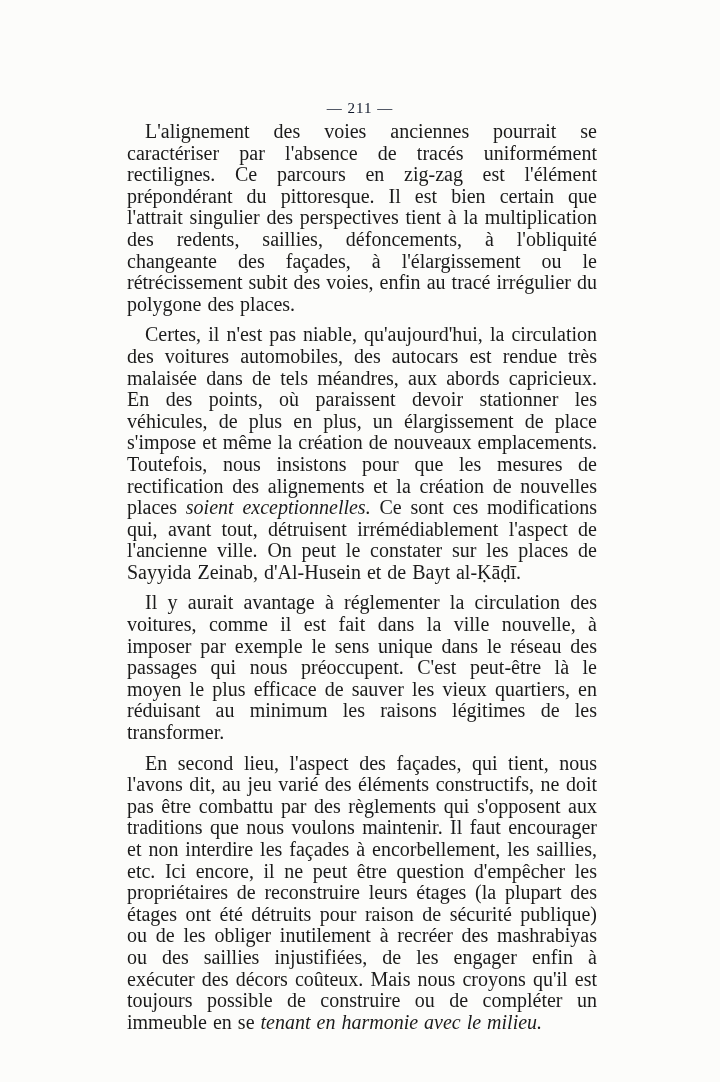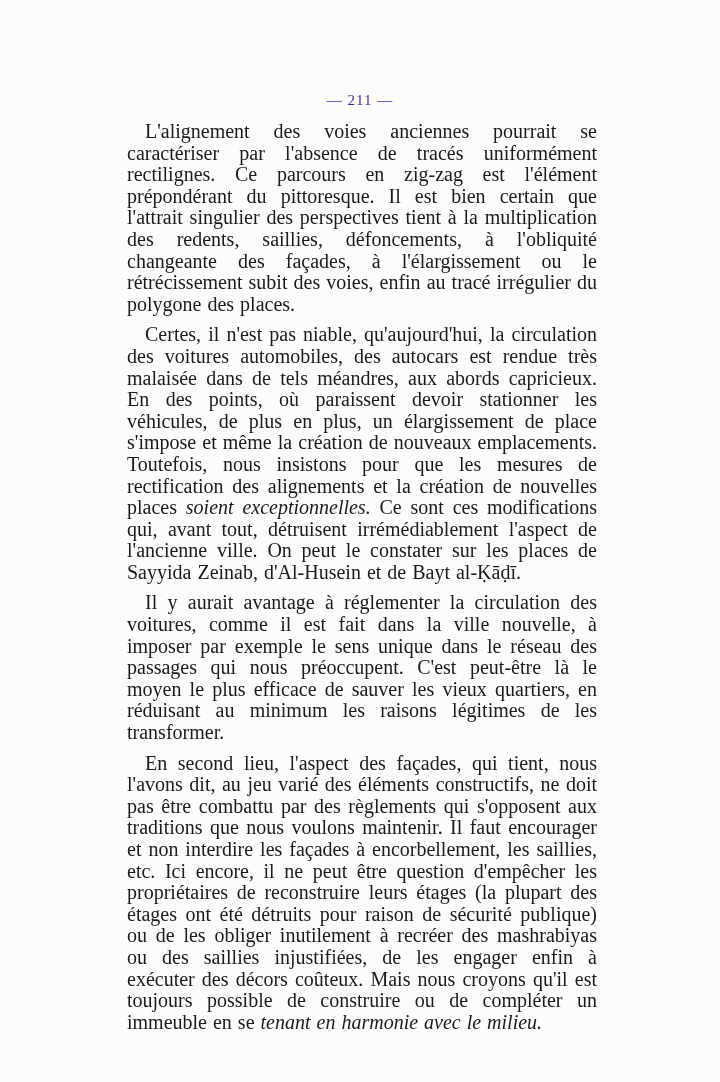--- a/index.html
+++ b/index.html
@@ -12,27 +12,27 @@
     width: 720px;
     height: 1082px;
     margin: 0 auto;
     background: #fcfcfa;
     color: #1b1b1b;
     font-family: "Liberation Serif", "DejaVu Serif", serif;
     overflow: hidden;
   }
   .page-number {
     position: absolute;
-    top: 92px;
+    top: 100px;
     left: 0;
     width: 100%;
     text-align: center;
     font-size: 15px;
     letter-spacing: 1px;
-    color: #4c1d95;
+    color: #0f172a;
   }
   .text-block {
     position: absolute;
     top: 121px;
     left: 127px;
     width: 470px;
   }
   p.para {
     margin: 0 0 9px 0;
     font-size: 20px;

